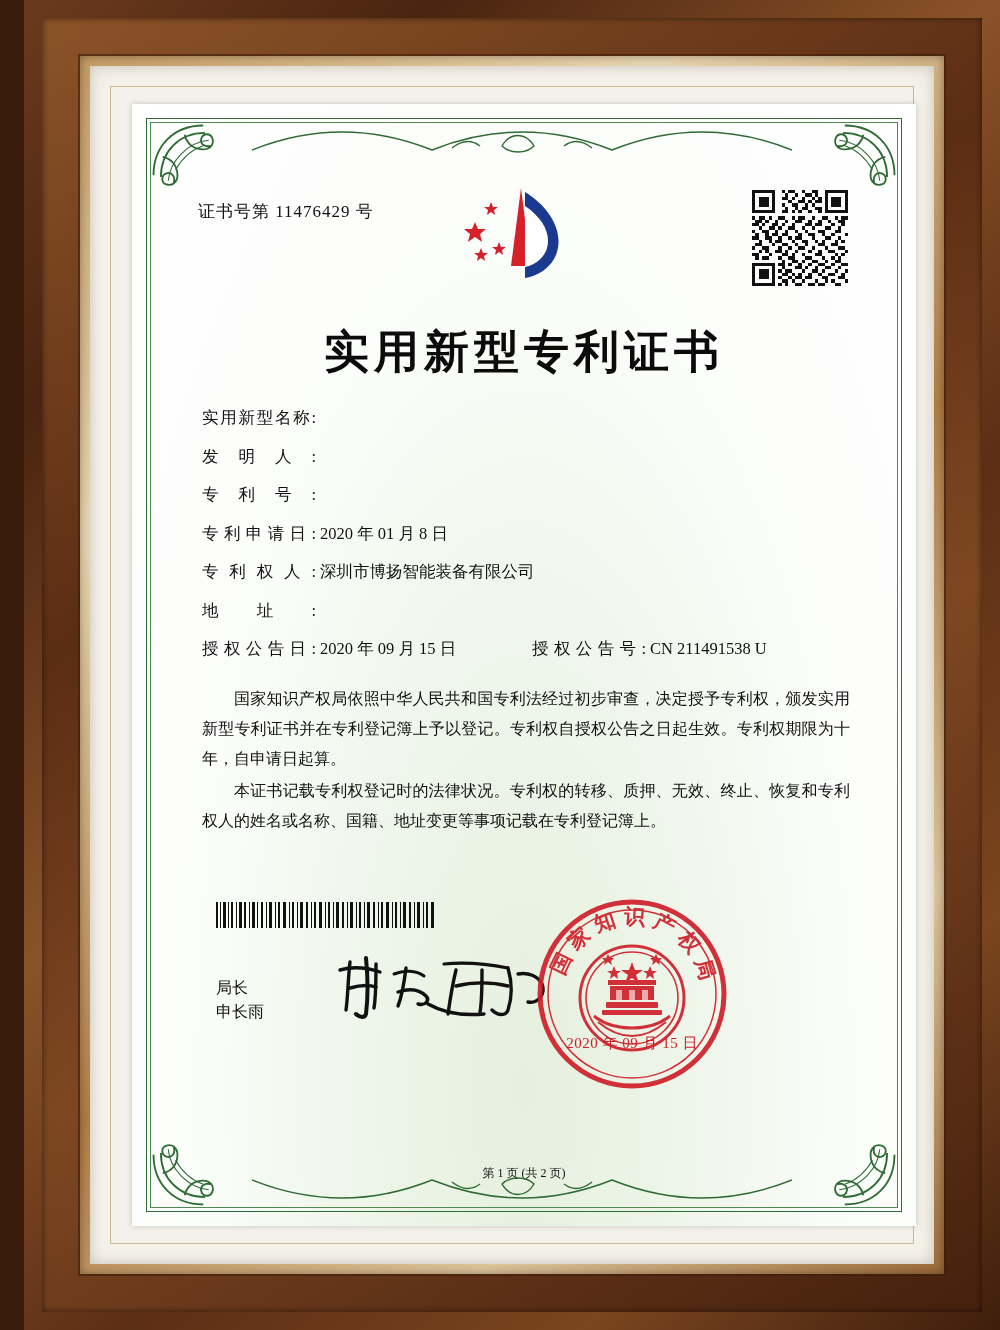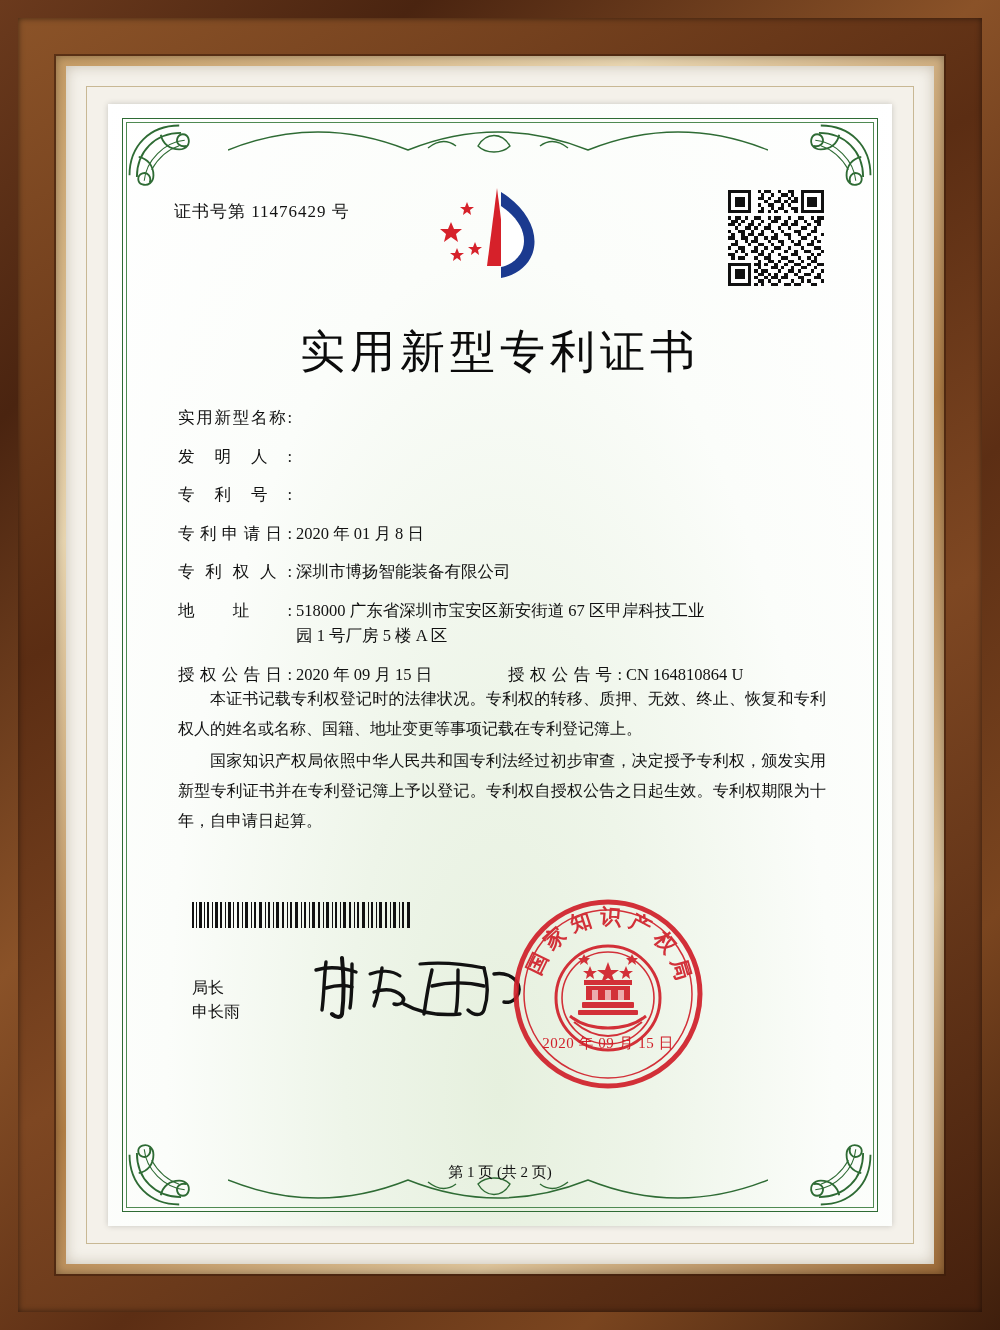--- a/index.html
+++ b/index.html
@@ -6,20 +6,21 @@
   body{
     width:1000px;height:1330px;
     font-family:"Liberation Serif", serif;
     background:#3a1c0d;
     overflow:hidden;
   }
   
   .frame-outer{
     position:absolute;inset:0;
     background:linear-gradient(135deg,#6b3a1d 0%,#4a2410 18%,#8a5228 42%,#5c2e14 62%,#7a451f 82%,#3e1e0c 100%);
+    margin-left:24px;
   }
   .frame-bevel{
     position:absolute;left:18px;top:18px;right:18px;bottom:18px;
     background:linear-gradient(150deg,#8b5328 0%,#5b2d13 35%,#7e4722 60%,#45200d 100%);
     box-shadow:inset 0 0 6px rgba(0,0,0,.55);
   }
   .frame-inner-line{
     position:absolute;left:56px;top:56px;right:56px;bottom:56px;
     background:linear-gradient(140deg,#c49a63 0%,#e8d5b0 25%,#b07d45 55%,#ddc49b 80%,#9c6a38 100%);
     box-shadow:0 0 0 2px rgba(60,28,10,.6), inset 0 0 10px rgba(0,0,0,.35);
@@ -62,21 +63,21 @@
   .cert-no{
     position:absolute;left:66px;top:96px;
     font-size:17px;letter-spacing:1px;color:#111;
     font-family:"Liberation Serif",serif;
   }
   .emblem{position:absolute;left:50%;top:78px;transform:translateX(-50%);width:130px;height:106px;}
   .qr{position:absolute;right:68px;top:86px;width:96px;height:96px;}
 
   .title{
     position:absolute;left:0;right:0;top:218px;text-align:center;
-    font-size:45px;font-weight:normal;letter-spacing:5px;color:#0b0b0b;
+    font-size:45px;font-weight:bold;letter-spacing:5px;color:#0b0b0b;
     font-family:"Liberation Serif",serif;
   }
 
   .fields{position:absolute;left:70px;right:60px;top:306px;color:#111;font-size:16.5px;line-height:1;}
   .row{display:flex;align-items:flex-start;margin-bottom:22px;}
   .lbl{
     width:118px;flex:0 0 118px;
     display:flex;justify-content:space-between;
     font-size:16.5px;letter-spacing:0;
   }
@@ -103,21 +104,21 @@
   .signature{
     position:absolute;left:200px;top:848px;width:230px;height:70px;color:#111;
   }
   .seal{position:absolute;left:400px;top:790px;width:200px;height:200px;}
   .seal-date{
     position:absolute;left:400px;top:930px;width:200px;text-align:center;
     color:#d0202a;font-size:15px;letter-spacing:0.5px;
   }
   .pagenum{
     position:absolute;left:0;right:0;bottom:44px;text-align:center;
-    font-size:15px;color:#111;
+    font-size:12px;color:#111;
   }
 </style>
 </head>
 <body>
 
 <div class="frame-outer">
   <div class="frame-bevel"></div>
   <div class="frame-inner-line"></div>
   <div class="mat"></div>
 
@@ -460,24 +461,20 @@
         </div>
         <div class="val">深圳市博扬智能装备有限公司</div>
       </div>
 
       <div class="row">
         <div class="lbl">
           <span>地</span>
             <span>址</span>
             <span class="colon">:</span>
         </div>
-        <div class="val">
-          <span>518000 广东省深圳市宝安区新安街道 67 区甲岸科技工业</span>
-          <span class="l2">园 1 号厂房 5 楼 A 区</span>
-        </div>
       </div>
 
       <div class="row-pub">
         <div class="pub-left">
           <div class="pub-lbl">
             <span>授</span>
               <span>权</span>
               <span>公</span>
               <span>告</span>
               <span>日</span>
@@ -487,28 +484,28 @@
         </div>
         <div class="pub-right">
           <div class="pub-lbl2">
             <span>授</span>
               <span>权</span>
               <span>公</span>
               <span>告</span>
               <span>号</span>
               <span class="colon">:</span>
           </div>
-          <div>CN 164810864 U</div>
+          <div>CN 211491538 U</div>
         </div>
       </div>
     </div>
 
     <div class="para">
+      <p>国家知识产权局依照中华人民共和国专利法经过初步审查，决定授予专利权，颁发实用新型专利证书并在专利登记簿上予以登记。专利权自授权公告之日起生效。专利权期限为十年，自申请日起算。</p>
       <p>本证书记载专利权登记时的法律状况。专利权的转移、质押、无效、终止、恢复和专利权人的姓名或名称、国籍、地址变更等事项记载在专利登记簿上。</p>
-      <p>国家知识产权局依照中华人民共和国专利法经过初步审查，决定授予专利权，颁发实用新型专利证书并在专利登记簿上予以登记。专利权自授权公告之日起生效。专利权期限为十年，自申请日起算。</p>
     </div>
 
     <svg class="barcode" viewBox="0 0 220 26" shape-rendering="crispEdges">
       <g fill="#111">
         <rect x="0" y="0" width="2" height="26"></rect>
           <rect x="4" y="0" width="1" height="26"></rect>
         <rect x="7" y="0" width="3" height="26"></rect>
           <rect x="12" y="0" width="1" height="26"></rect>
         <rect x="15" y="0" width="2" height="26"></rect>
           <rect x="20" y="0" width="1" height="26"></rect>

